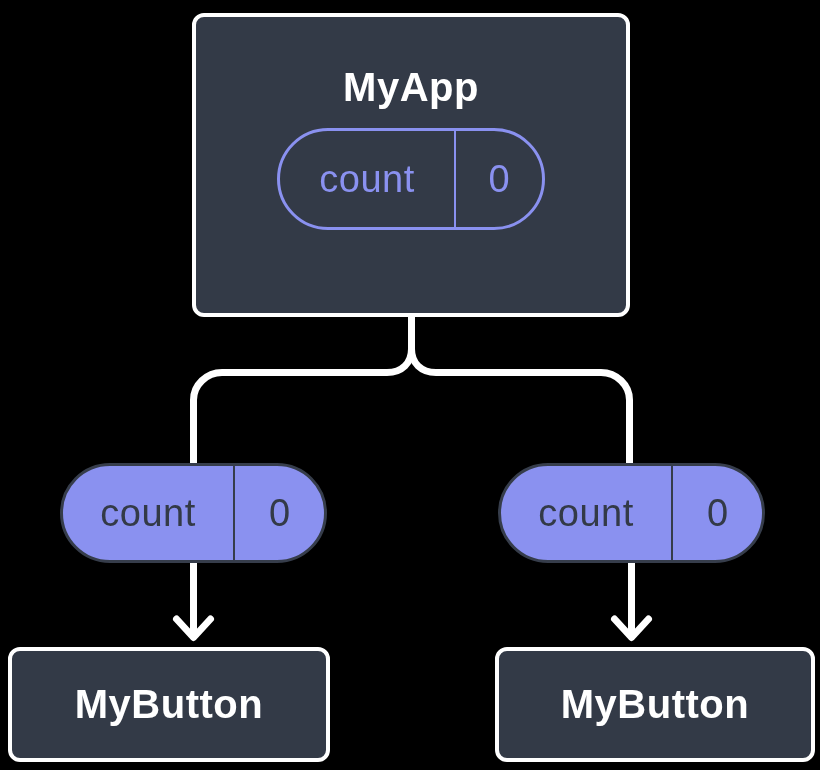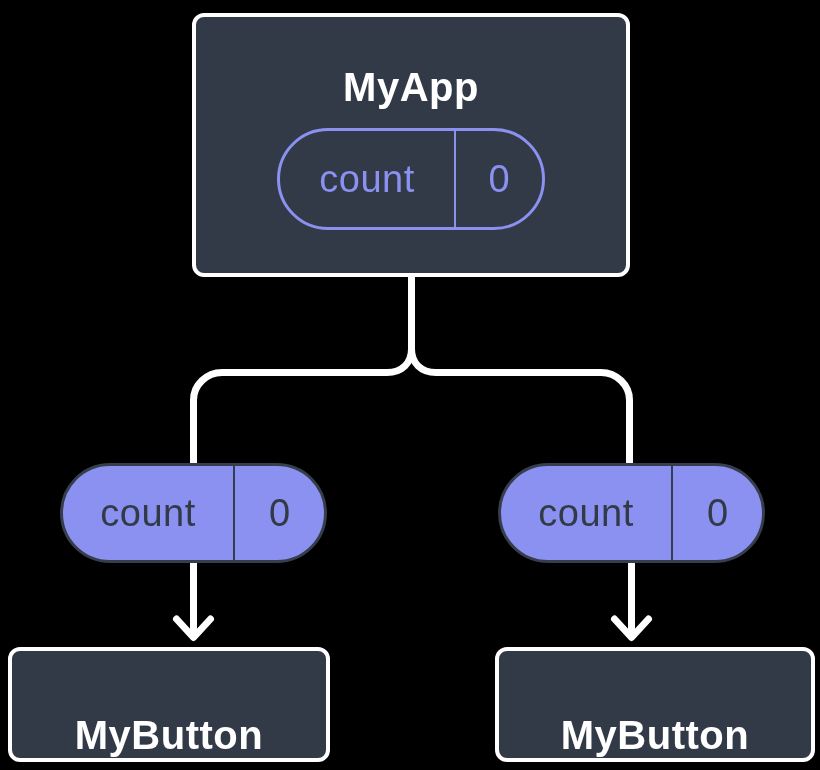--- a/index.html
+++ b/index.html
@@ -35,21 +35,21 @@
     box-sizing: border-box;
     background: #333a47;
     border: 4px solid #ffffff;
     border-radius: 12px;
     z-index: 2;
   }
   .root-node {
     left: 192px;
     top: 13px;
     width: 438px;
-    height: 264px;
+    height: 304px;
   }
   .root-title {
     position: absolute;
     left: 0;
     right: 0;
     top: 48px;
     text-align: center;
     color: #ffffff;
     font-size: 40px;
     font-weight: 700;
@@ -111,21 +111,21 @@
     flex: 1;
     display: flex;
     align-items: center;
     justify-content: center;
     font-size: 38px;
   }
   .prop-pill-left { left: 60px; top: 463px; }
   .prop-pill-right { left: 498px; top: 463px; }
   .child-node {
     display: flex;
-    align-items: flex-end;
+    align-items: center;
     justify-content: center;
     color: #ffffff;
     font-size: 40px;
     font-weight: 700;
     letter-spacing: 0.5px;
   }
   .child-node-left { left: 8px; top: 647px; width: 322px; height: 115px; }
   .child-node-right { left: 495px; top: 647px; width: 320px; height: 115px; }
 </style>
 </head>

